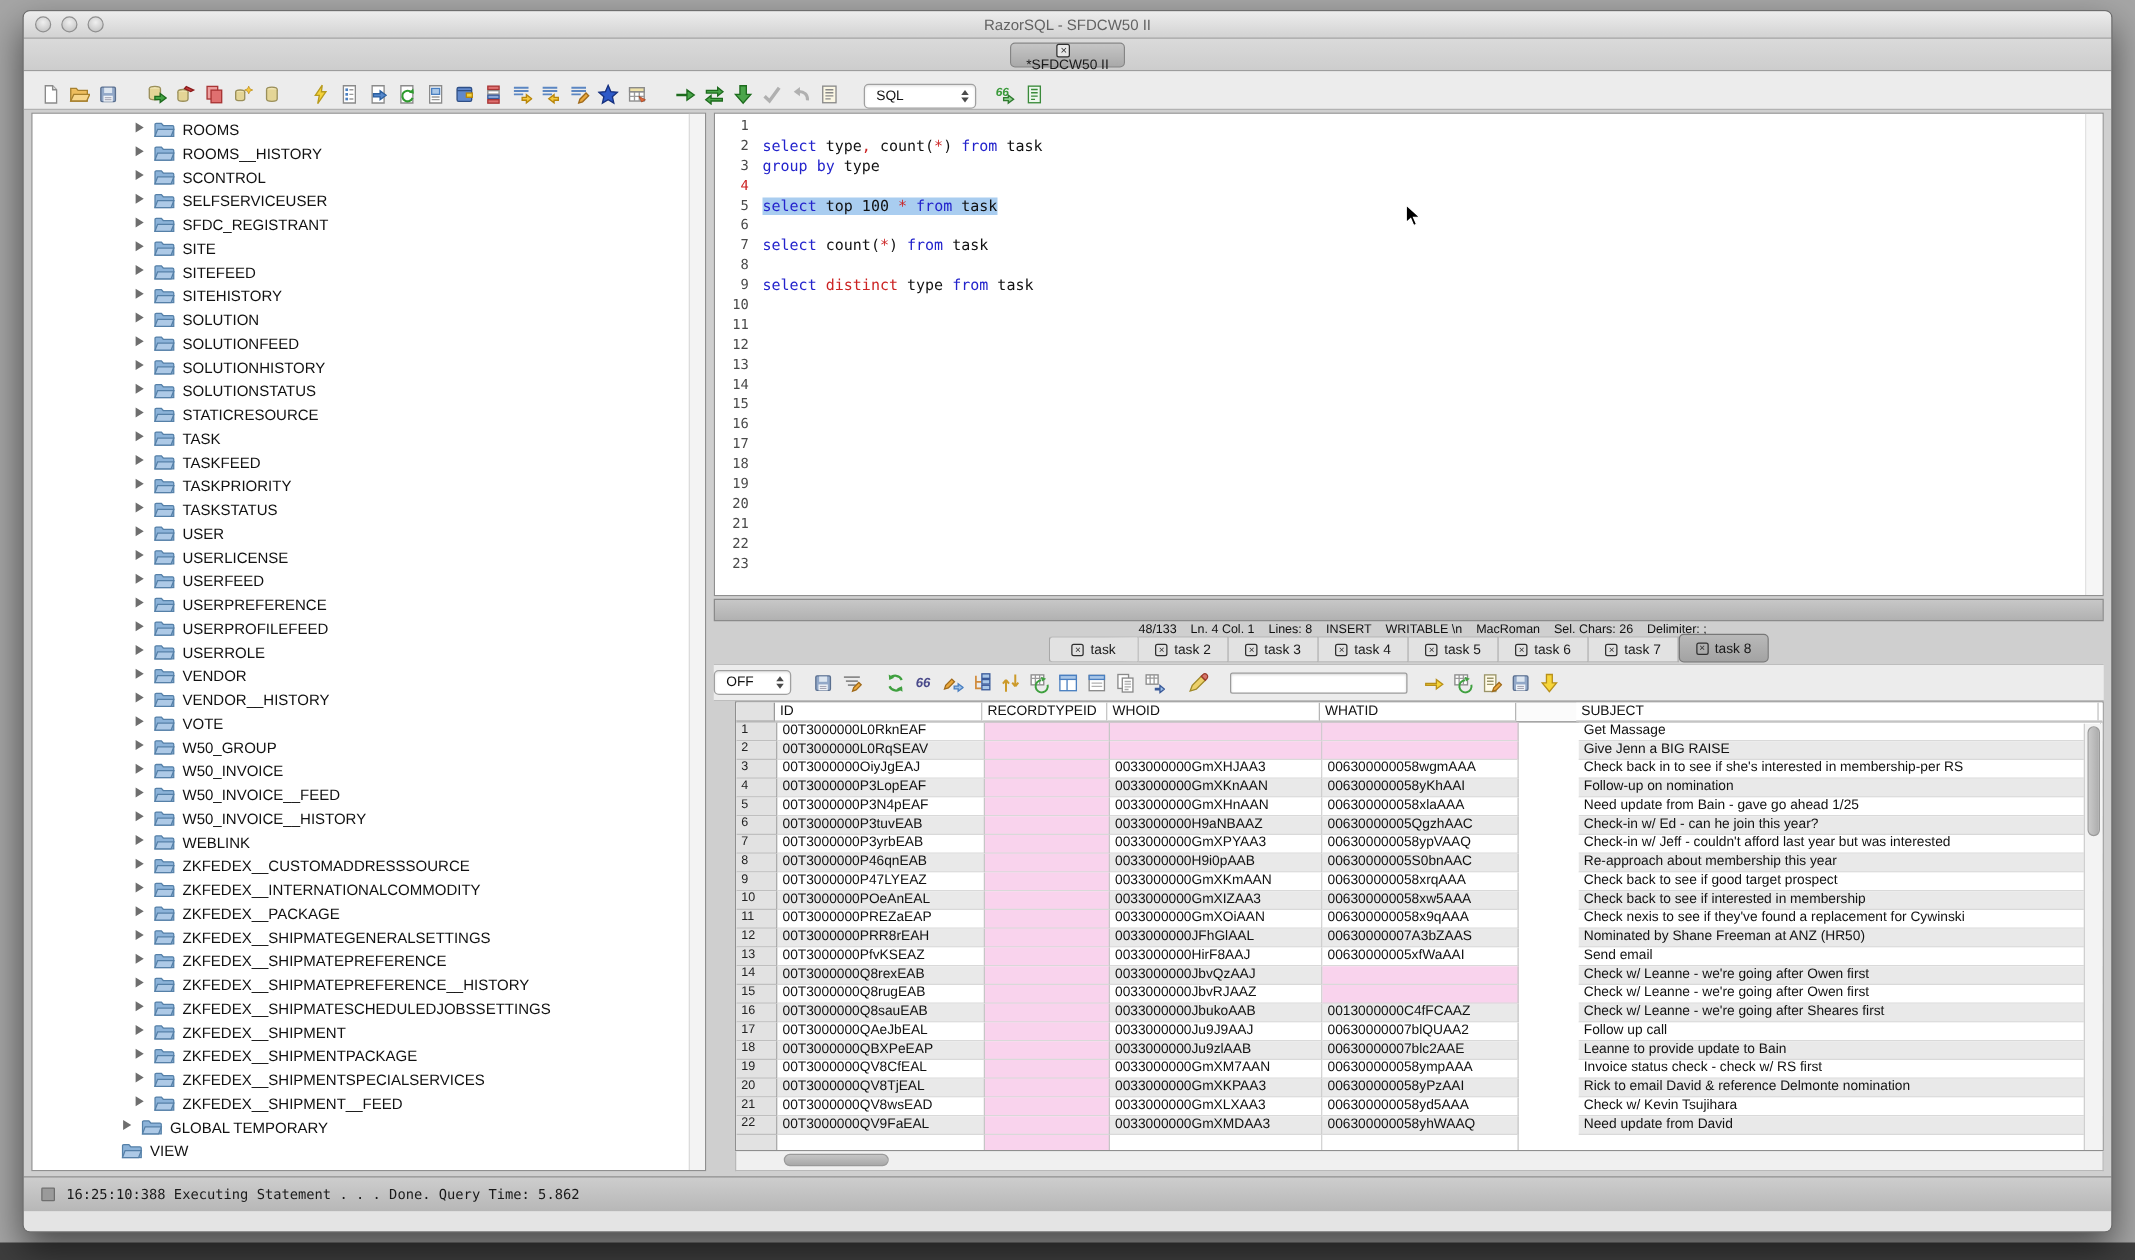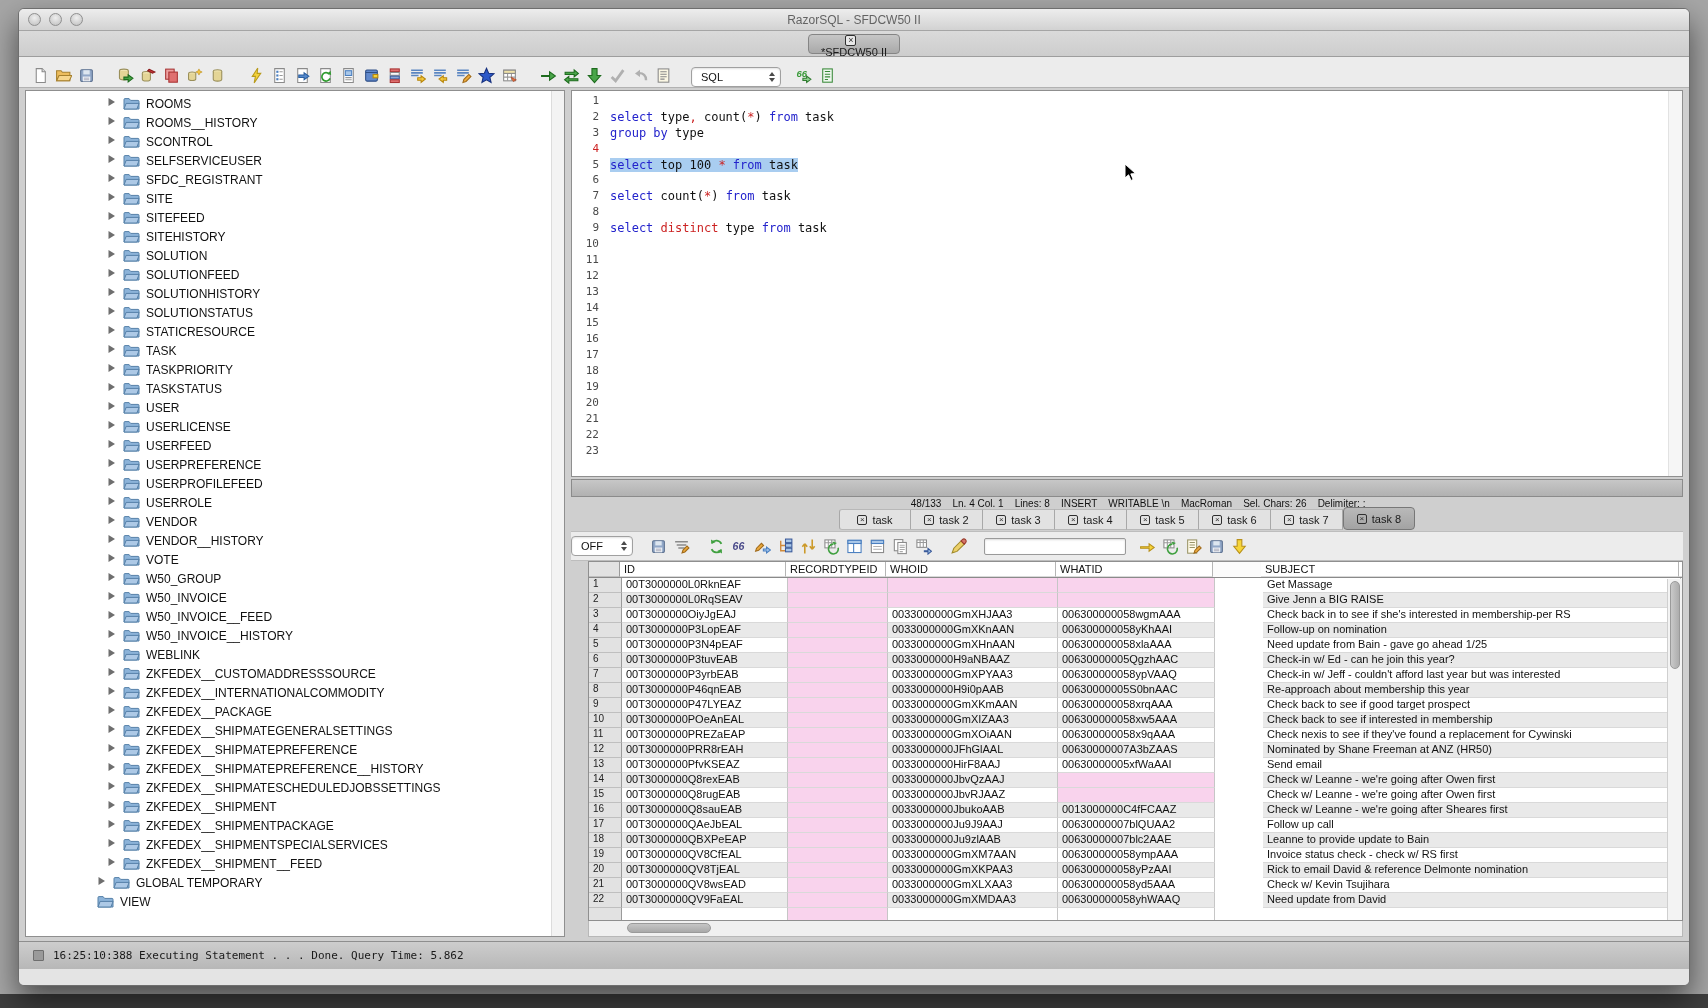--- a/index.html
+++ b/index.html
@@ -533,20 +533,34 @@
               <path d="M1.5 1 8 5 1.5 9z" fill="#6e6e6e"></path>
             </svg>
           </span>
           <span class="fold">
             <svg width="17" height="13" viewBox="0 0 17 13">
               <path d="M1 12V2.6a1 1 0 0 1 1-1h4.1L7.6 3.4H15a1 1 0 0 1 1 1V12z" fill="#8cb3d9" stroke="#5580a8"></path>
               <path d="M1 12l2.1-5.6h13L13.9 12z" fill="#adc9e6" stroke="#5580a8"></path>
             </svg>
           </span>
           <span>TASK</span>
+        </div>
+        <div class="titem lvl2">
+          <span class="tri">
+            <svg width="9" height="10" viewBox="0 0 9 10">
+              <path d="M1.5 1 8 5 1.5 9z" fill="#6e6e6e"></path>
+            </svg>
+          </span>
+          <span class="fold">
+            <svg width="17" height="13" viewBox="0 0 17 13">
+              <path d="M1 12V2.6a1 1 0 0 1 1-1h4.1L7.6 3.4H15a1 1 0 0 1 1 1V12z" fill="#8cb3d9" stroke="#5580a8"></path>
+              <path d="M1 12l2.1-5.6h13L13.9 12z" fill="#adc9e6" stroke="#5580a8"></path>
+            </svg>
+          </span>
+          <span>TASKFEED</span>
         </div>
         <div class="titem lvl2">
           <span class="tri">
             <svg width="9" height="10" viewBox="0 0 9 10">
               <path d="M1.5 1 8 5 1.5 9z" fill="#6e6e6e"></path>
             </svg>
           </span>
           <span class="fold">
             <svg width="17" height="13" viewBox="0 0 17 13">
               <path d="M1 12V2.6a1 1 0 0 1 1-1h4.1L7.6 3.4H15a1 1 0 0 1 1 1V12z" fill="#8cb3d9" stroke="#5580a8"></path>

